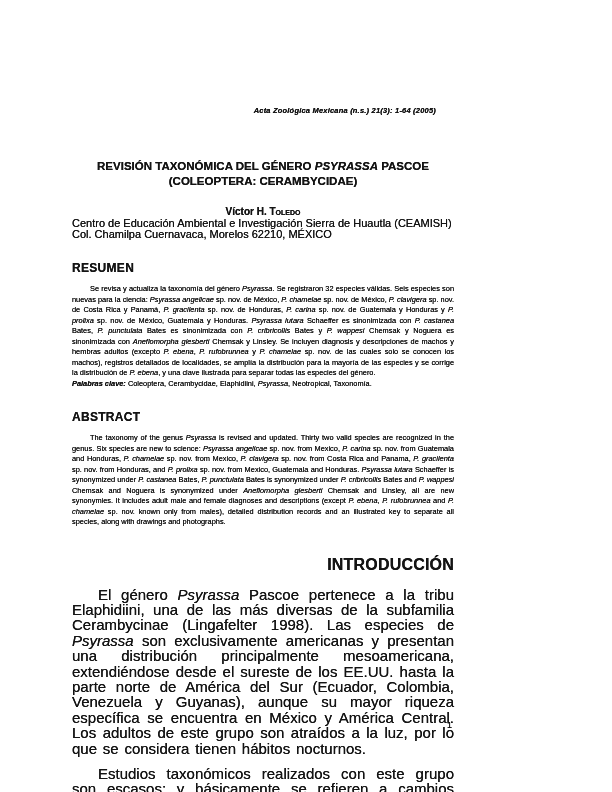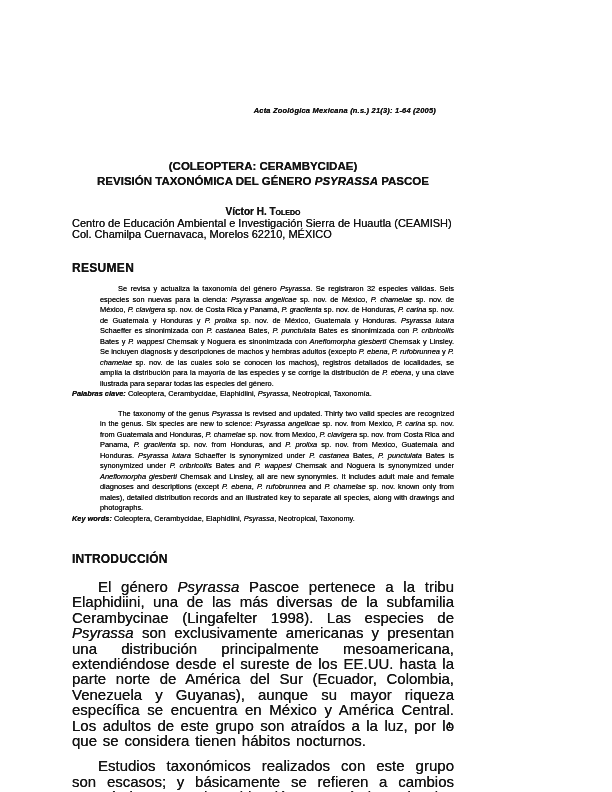--- a/index.html
+++ b/index.html
@@ -11,54 +11,54 @@
     text-shadow:0 0 .35px currentColor; 
   }
   .journal-header{
     padding-top:106px;text-align:right;padding-right:18px;
     font-size:7.5px;font-weight:bold;font-style:italic;letter-spacing:.2px;
   }
   .doc-title{margin-top:44px;text-align:center;font-weight:bold;font-size:11.5px;line-height:15px;}
   .author-name{margin-top:17px;text-align:center;font-weight:bold;font-size:10px;}
   .affiliation{margin-top:1px;text-align:left;font-size:11px;line-height:11px;}
   .sec-heading{margin-top:21px;text-align:left;font-weight:bold;font-size:12px;letter-spacing:.3px;}
-  .abs-para{margin-top:9px;font-size:7.4px;line-height:10.5px;text-align:justify;text-indent:18px;margin-left:28px;}
+  .abs-para{margin-top:9px;font-size:7.4px;line-height:10.5px;text-align:justify;text-indent:18px;}
   .kw-line{font-size:7.4px;line-height:10.5px;text-align:justify;}
-  .intro-heading{margin-top:28px;text-align:left;font-weight:bold;font-size:12px;letter-spacing:.2px;}
+  .intro-heading{margin-top:28px;text-align:right;font-weight:bold;font-size:16px;letter-spacing:.2px;}
   .body-para{margin-top:13px;font-size:15px;line-height:15.4px;text-align:justify;text-indent:26px;word-spacing:1.6px;}
   .body-para.follow{margin-top:10px;}
   .page-number{position:absolute;right:74px;bottom:62px;font-size:9px;}
   .seg-i{font-style:italic;}
   .seg-b{font-weight:bold;font-style:italic;}
   .seg-sc{font-variant:small-caps;}
 </style>
 </head>
 <body>
 
 <div class="page">
 
   <div class="journal-header">Acta Zoológica Mexicana (n.s.) 21(3): 1-64 (2005)</div>
 
   <div class="doc-title">
+    <div>REVISIÓN TAXONÓMICA DEL GÉNERO <span class="seg-i">PSYRASSA</span> PASCOE</div>
     <div>(COLEOPTERA: CERAMBYCIDAE)</div>
-    <div>REVISIÓN TAXONÓMICA DEL GÉNERO <span class="seg-i">PSYRASSA</span> PASCOE</div>
   </div>
 
   <div class="author-name">Víctor H. <span class="seg-sc">Toledo</span></div>
 
   <div class="affiliation">
     <div>Centro de Educación Ambiental e Investigación Sierra de Huautla (CEAMISH)</div>
     <div>Col. Chamilpa Cuernavaca, Morelos 62210, MÉXICO</div>
   </div>
 
   <div class="sec-heading">RESUMEN</div>
   <div class="abs-para">Se revisa y actualiza la taxonomía del género <span class="seg-i">Psyrassa</span>. Se registraron 32 especies válidas. Seis especies son nuevas para la ciencia: <span class="seg-i">Psyrassa angelicae</span> sp. nov. de México, <span class="seg-i">P. chamelae</span> sp. nov. de México, <span class="seg-i">P. clavigera</span> sp. nov. de Costa Rica y Panamá, <span class="seg-i">P. gracilenta</span> sp. nov. de Honduras, <span class="seg-i">P. carina</span> sp. nov. de Guatemala y Honduras y <span class="seg-i">P. prolixa</span> sp. nov. de México, Guatemala y Honduras. <span class="seg-i">Psyrassa lutara</span> Schaeffer es sinonimizada con <span class="seg-i">P. castanea</span> Bates, <span class="seg-i">P. punctulata</span> Bates es sinonimizada con <span class="seg-i">P. cribricollis</span> Bates y <span class="seg-i">P. wappesi</span> Chemsak y Noguera es sinonimizada con <span class="seg-i">Aneflomorpha giesberti</span> Chemsak y Linsley. Se incluyen diagnosis y descripciones de machos y hembras adultos (excepto <span class="seg-i">P. ebena</span>, <span class="seg-i">P. rufobrunnea</span> y <span class="seg-i">P. chamelae</span> sp. nov. de las cuales solo se conocen los machos), registros detallados de localidades, se amplía la distribución para la mayoría de las especies y se corrige la distribución de <span class="seg-i">P. ebena</span>, y una clave ilustrada para separar todas las especies del género.</div>
   <div class="kw-line"><span class="seg-b">Palabras clave:</span> Coleoptera, Cerambycidae, Elaphidiini, <span class="seg-i">Psyrassa</span>, Neotropical, Taxonomía.</div>
 
+  <div class="sec-heading">ABSTRACT</div>
   <div class="abs-para">The taxonomy of the genus <span class="seg-i">Psyrassa</span> is revised and updated. Thirty two valid species are recognized in the genus. Six species are new to science: <span class="seg-i">Psyrassa angelicae</span> sp. nov. from Mexico, <span class="seg-i">P. carina</span> sp. nov. from Guatemala and Honduras, <span class="seg-i">P. chamelae</span> sp. nov. from Mexico, <span class="seg-i">P. clavigera</span> sp. nov. from Costa Rica and Panama, <span class="seg-i">P. gracilenta</span> sp. nov. from Honduras, and <span class="seg-i">P. prolixa</span> sp. nov. from Mexico, Guatemala and Honduras. <span class="seg-i">Psyrassa lutara</span> Schaeffer is synonymized under <span class="seg-i">P. castanea</span> Bates, <span class="seg-i">P. punctulata</span> Bates is synonymized under <span class="seg-i">P. cribricollis</span> Bates and <span class="seg-i">P. wappesi</span> Chemsak and Noguera is synonymized under <span class="seg-i">Aneflomorpha giesberti</span> Chemsak and Linsley, all are new synonymies. It includes adult male and female diagnoses and descriptions (except <span class="seg-i">P. ebena</span>, <span class="seg-i">P. rufobrunnea</span> and <span class="seg-i">P. chamelae</span> sp. nov. known only from males), detailed distribution records and an illustrated key to separate all species, along with drawings and photographs.</div>
-  <div class="kw-line"><span class="seg-b">Key words:</span> Coleoptera, Cerambycidae, Elaphidiini, <span class="seg-i">Psyrassa</span>, Neotropical, Taxonomy.</div>
 
   <div class="intro-heading">INTRODUCCIÓN</div>
   <div class="body-para">El género <span class="seg-i">Psyrassa</span> Pascoe pertenece a la tribu Elaphidiini, una de las más diversas de la subfamilia Cerambycinae (Lingafelter 1998). Las especies de <span class="seg-i">Psyrassa</span> son exclusivamente americanas y presentan una distribución principalmente mesoamericana, extendiéndose desde el sureste de los EE.UU. hasta la parte norte de América del Sur (Ecuador, Colombia, Venezuela y Guyanas), aunque su mayor riqueza específica se encuentra en México y América Central. Los adultos de este grupo son atraídos a la luz, por lo que se considera tienen hábitos nocturnos.</div>
   <div class="body-para follow">Estudios taxonómicos realizados con este grupo son escasos; y básicamente se refieren a cambios taxonómicos en la ubicación taxonómica de las especies nominales (Knull 1946,</div>
 
   <div class="page-number">1</div>
 </div>
 
 </body></html>

